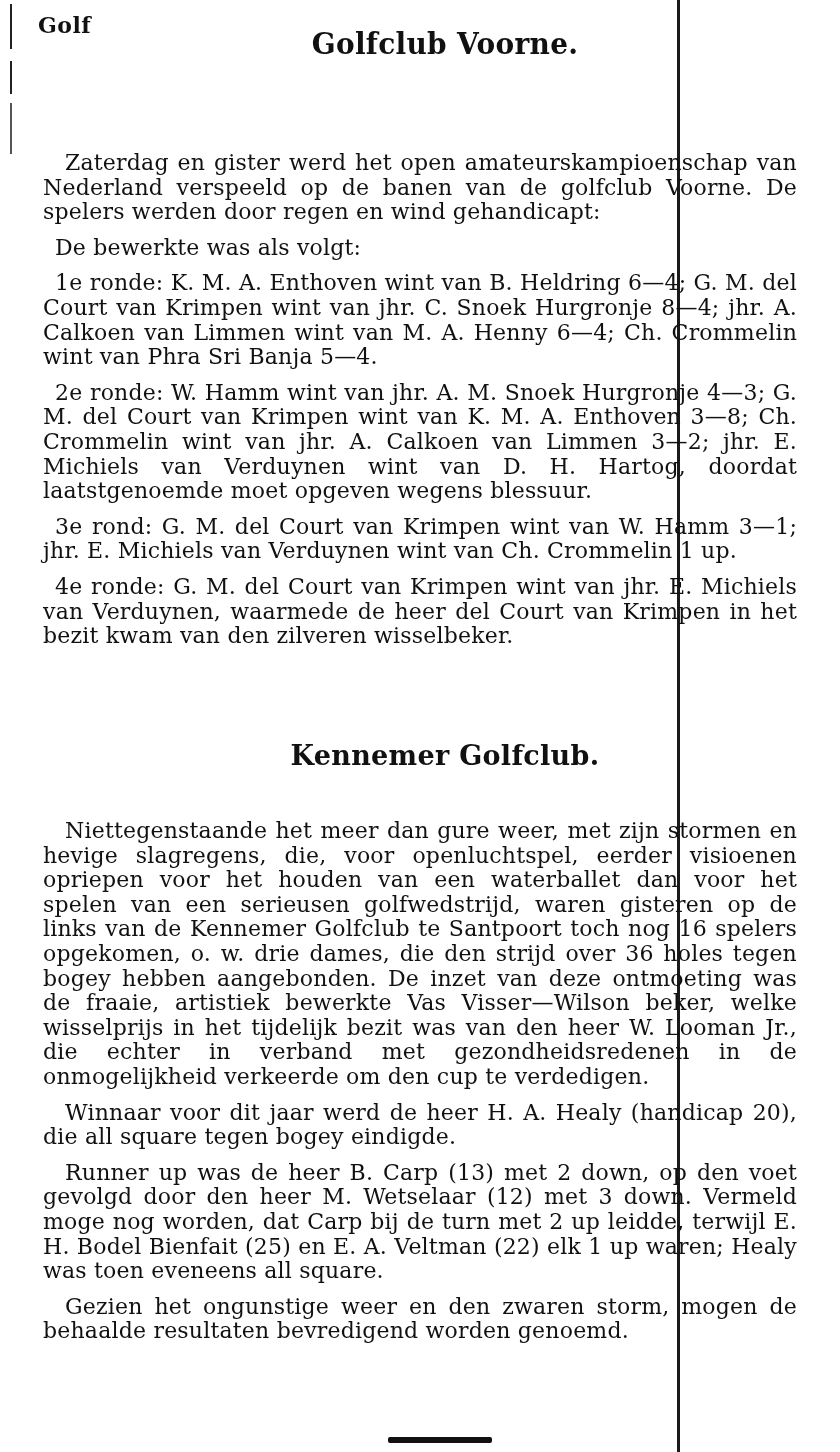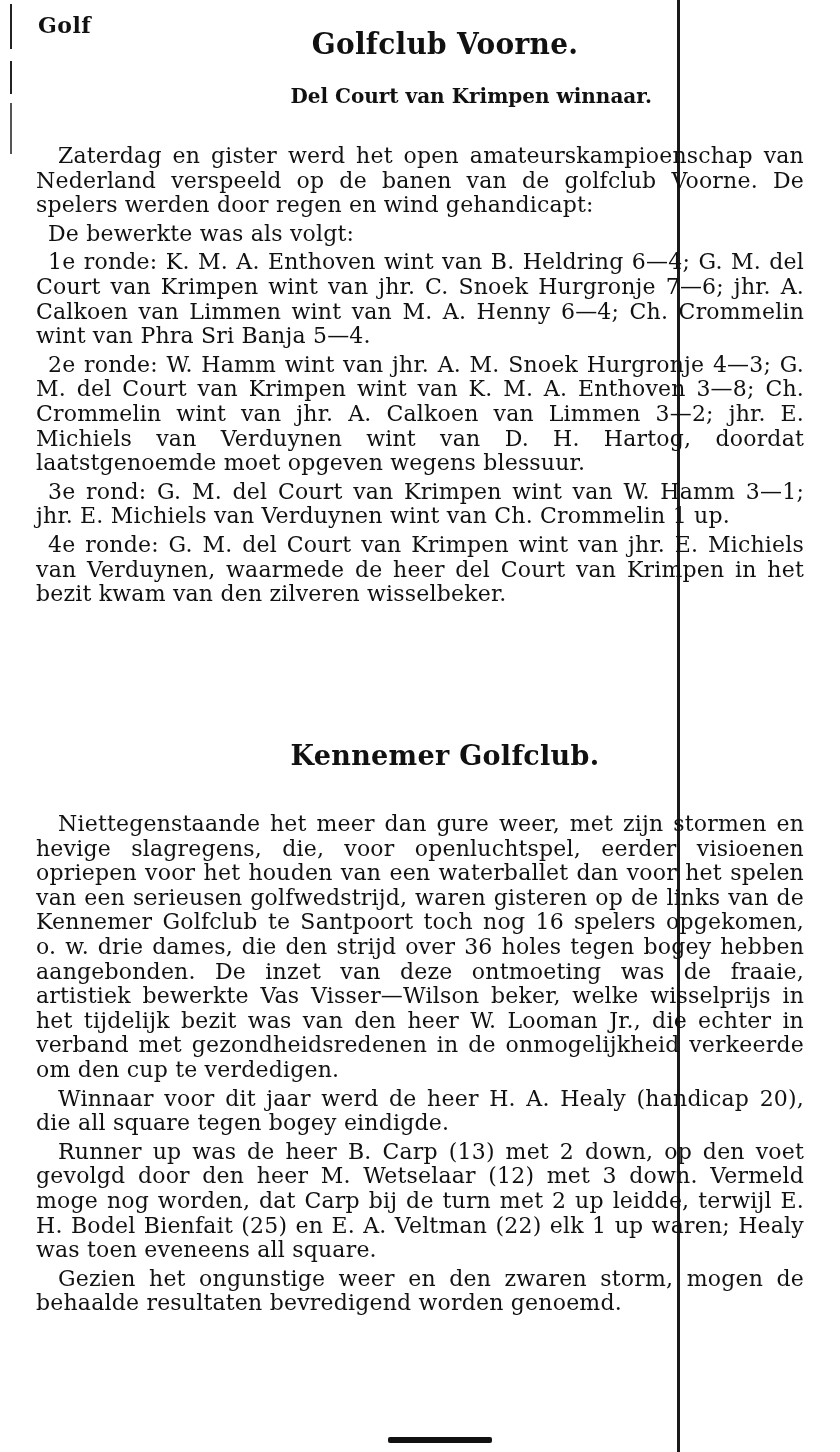--- a/index.html
+++ b/index.html
@@ -34,45 +34,44 @@
     .subtitle {
       position: absolute; right: 32px; top: 84px;
       font-weight: bold; font-size: 20px;
     }
     .body-text {
       position: absolute; left: 32px; width: 776px;
       font-size: 22px; line-height: 24.6px;
       text-align: justify; text-justify: inter-word;
       letter-spacing: 0.2px;
     }
-    .body-text p { margin: 4px; text-indent: 22px; }
+    .body-text p { margin: 11px; text-indent: 22px; }
     .body-text p.noindent { text-indent: 12px; }
     .block1 { top: 140px; }
     .block2 { top: 808px; }
     .end-rule {
       position: absolute; left: 388px; top: 1437px; width: 104px; height: 6px;
       background: #111; border-radius: 2px;
     }
   </style>
 </head>
 <body>
 
 <div class="page">
   <div class="rule-left"></div>
   <div class="rule-right"></div>
 
   <div class="section-label">Golf</div>
 
   <div class="title t1">Golfclub Voorne.</div>
-  <div class="subtitle">Del Court van Krimpen winnaar.</div>
 
   <div class="body-text block1">
     <p>Zaterdag en gister werd het open amateurskampioenschap van Nederland verspeeld op de banen van de golfclub Voorne. De spelers werden door regen en wind gehandicapt:</p>
     <p class="noindent">De bewerkte was als volgt:</p>
-    <p class="noindent">1e ronde: K. M. A. Enthoven wint van B. Heldring 6—4; G. M. del Court van Krimpen wint van jhr. C. Snoek Hurgronje 7—6; jhr. A. Calkoen van Limmen wint van M. A. Henny 6—4; Ch. Crommelin wint van Phra Sri Banja 5—4.</p>
+    <p class="noindent">1e ronde: K. M. A. Enthoven wint van B. Heldring 6—4; G. M. del Court van Krimpen wint van jhr. C. Snoek Hurgronje 8—4; jhr. A. Calkoen van Limmen wint van M. A. Henny 6—4; Ch. Crommelin wint van Phra Sri Banja 5—4.</p>
     <p class="noindent">2e ronde: W. Hamm wint van jhr. A. M. Snoek Hurgronje 4—3; G. M. del Court van Krimpen wint van K. M. A. Enthoven 3—8; Ch. Crommelin wint van jhr. A. Calkoen van Limmen 3—2; jhr. E. Michiels van Verduynen wint van D. H. Hartog, doordat laatstgenoemde moet opgeven wegens blessuur.</p>
     <p class="noindent">3e rond: G. M. del Court van Krimpen wint van W. Hamm 3—1; jhr. E. Michiels van Verduynen wint van Ch. Crommelin 1 up.</p>
     <p class="noindent">4e ronde: G. M. del Court van Krimpen wint van jhr. E. Michiels van Verduynen, waarmede de heer del Court van Krimpen in het bezit kwam van den zilveren wisselbeker.</p>
   </div>
 
   <div class="title t2">Kennemer Golfclub.</div>
 
   <div class="body-text block2">
     <p>Niettegenstaande het meer dan gure weer, met zijn stormen en hevige slagregens, die, voor openluchtspel, eerder visioenen opriepen voor het houden van een waterballet dan voor het spelen van een serieusen golfwedstrijd, waren gisteren op de links van de Kennemer Golfclub te Santpoort toch nog 16 spelers opgekomen, o. w. drie dames, die den strijd over 36 holes tegen bogey hebben aangebonden. De inzet van deze ontmoeting was de fraaie, artistiek bewerkte Vas Visser—Wilson beker, welke wisselprijs in het tijdelijk bezit was van den heer W. Looman Jr., die echter in verband met gezondheidsredenen in de onmogelijkheid verkeerde om den cup te verdedigen.</p>
     <p>Winnaar voor dit jaar werd de heer H. A. Healy (handicap 20), die all square tegen bogey eindigde.</p>

